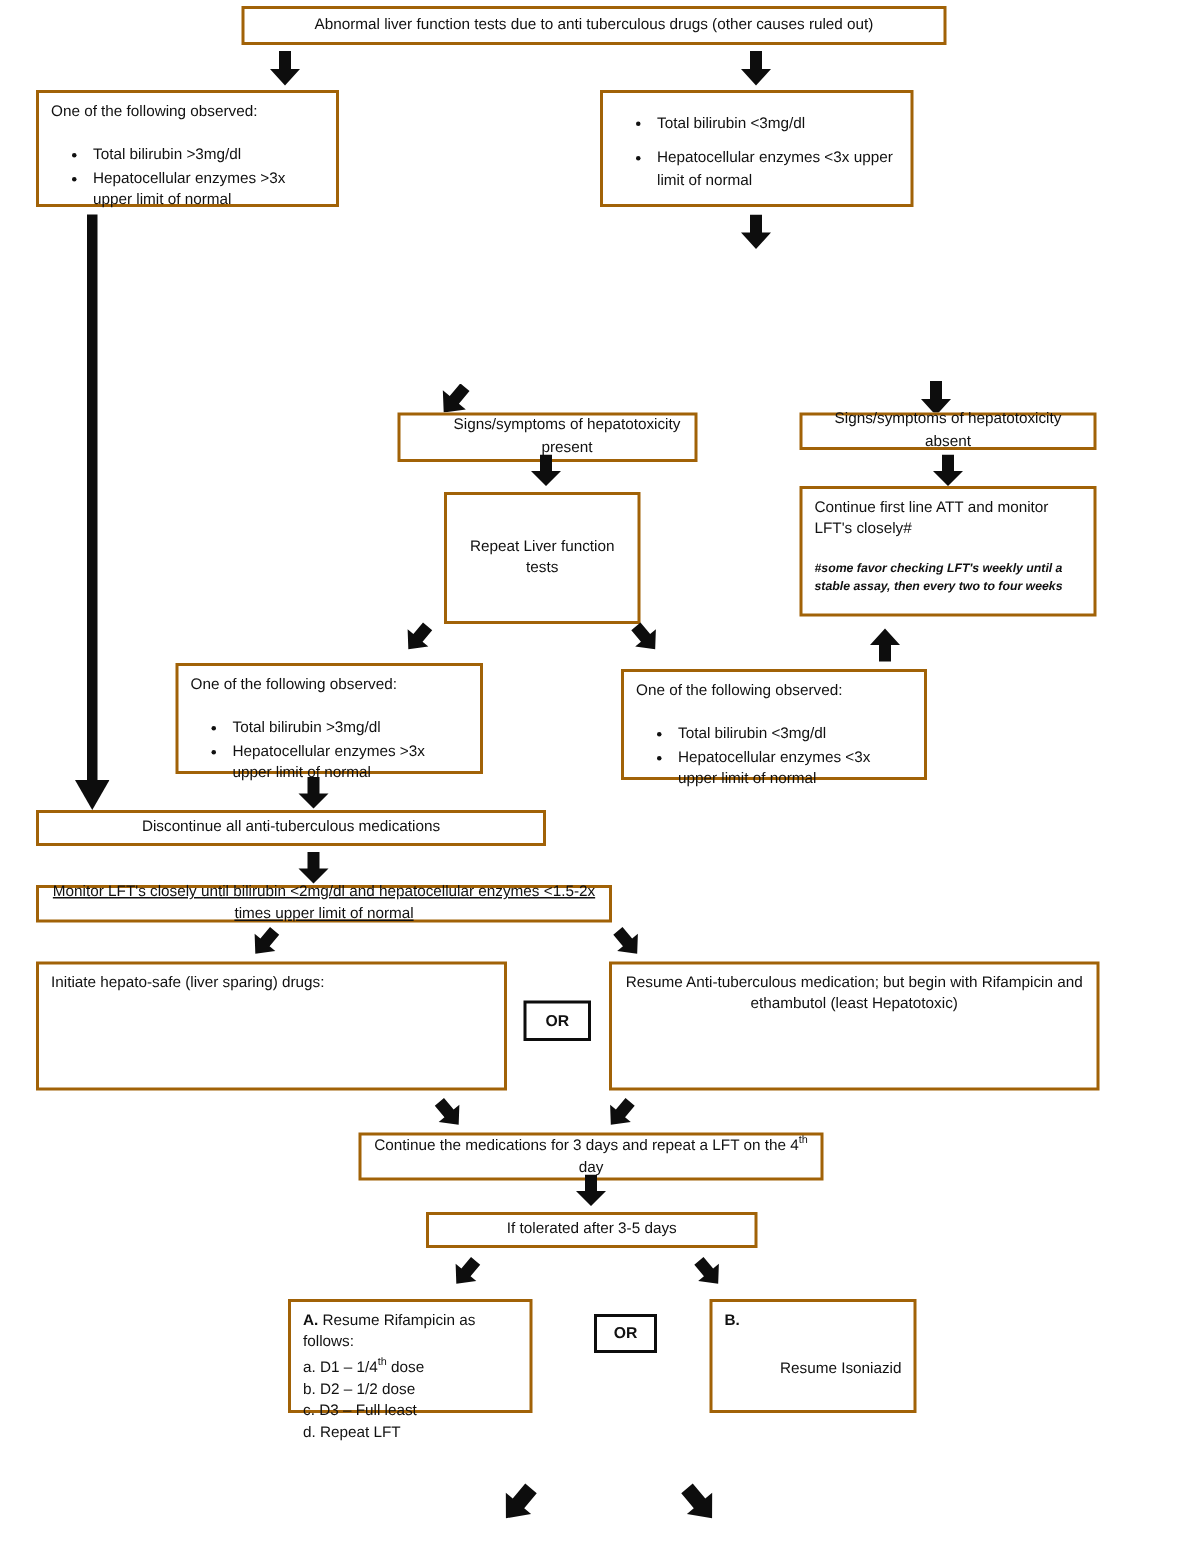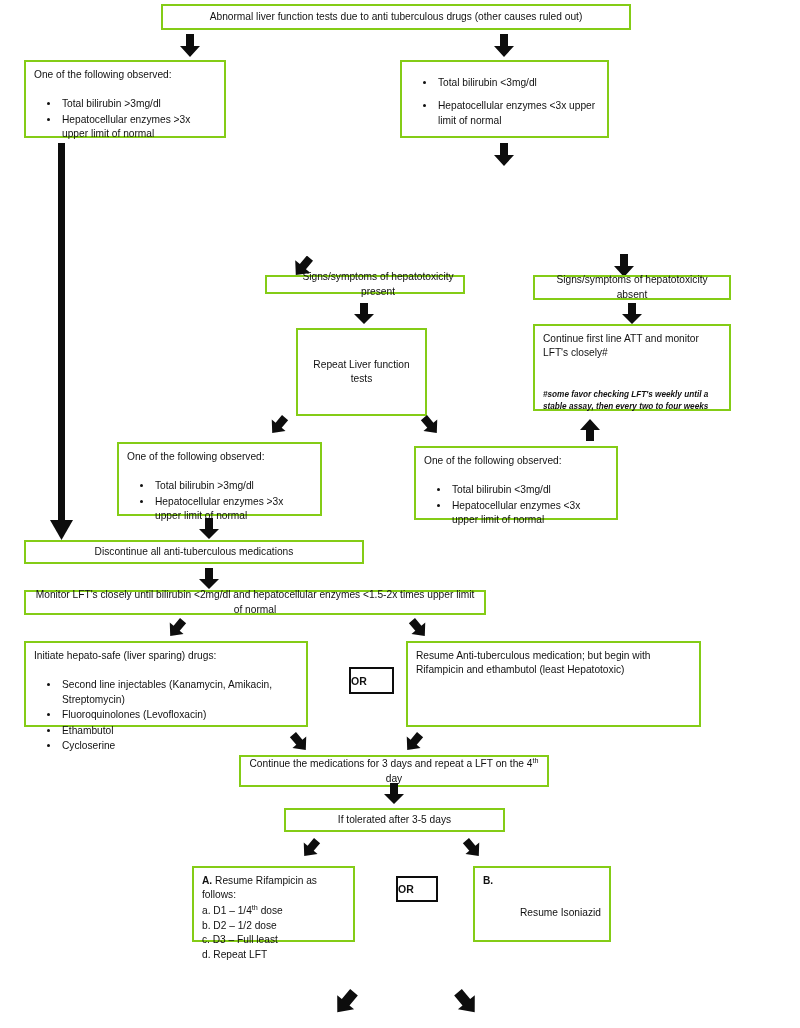--- a/index.html
+++ b/index.html
@@ -14,21 +14,21 @@
   #canvas {
     position: relative;
     width: 800px;
     height: 1028px;
     background: #ffffff;
     overflow: hidden;
   }
   .box {
     position: absolute;
     box-sizing: border-box;
-    border: 2px solid #84cc16;
+    border: 2px solid #a16207;
     background: #ffffff;
     font-size: 10.2px;
     line-height: 1.42;
     color: #111111;
     padding: 6px 8px;
   }
   .box.center {
     display: flex;
     align-items: center;
     justify-content: center;
@@ -48,30 +48,31 @@
   ul.blist li {
     margin-bottom: 1px;
     padding-left: 2px;
   }
   .foot {
     display: block;
     font-style: italic;
     font-weight: bold;
     font-size: 8.2px;
     line-height: 1.45;
-    margin-top: 28px;
+    margin-top: 12px;
   }
   .foot.thin { font-weight: normal; font-size: 8.3px; margin-top: 16px; }
   .ortag {
     position: absolute;
     box-sizing: border-box;
     border: 2px solid #0d0d0d;
     background: #fff;
     display: flex;
     align-items: center;
+    justify-content: center;
     font-size: 10.5px;
     font-weight: bold;
   }
   .arrow {
     position: absolute;
   }
   .arrow svg { display: block; }
   .vline {
     position: absolute;
     background: #0d0d0d;
@@ -136,21 +137,21 @@
         </g>
     </svg>
   </div>
 
   <div class="arrow" style="left:612px; top:254px;">
     <svg width="24" height="24" viewBox="0 0 24 24">
         <polygon points="8,0 16,0 16,12 22,12 12,23 2,12 8,12" fill="#0d0d0d"></polygon>
       </svg>
   </div>
 
-  <div class="box center" style="left:265px; top:275px; width:200px; height:19px;padding-left:32px;">
+  <div class="box center" style="left:265px; top:275px; width:200px; height:33px;padding-left:32px;">
     <span>Signs/symptoms of hepatotoxicity present</span>
   </div>
 
   <div class="box center" style="left:533px; top:275px; width:198px; height:25px;">
     <span>Signs/symptoms of hepatotoxicity absent</span>
   </div>
 
   <div class="arrow" style="left:352px; top:303px;">
     <svg width="24" height="22" viewBox="0 0 24 22">
         <polygon points="8,0 16,0 16,11 22,11 12,21 2,11 8,11" fill="#0d0d0d"></polygon>
@@ -219,55 +220,49 @@
   <div class="box center" style="left:24px; top:540px; width:340px; height:24px;">
     <span>Discontinue all anti-tuberculous medications</span>
   </div>
 
   <div class="arrow" style="left:197px; top:568px;">
     <svg width="24" height="22" viewBox="0 0 24 22">
         <polygon points="8,0 16,0 16,11 22,11 12,21 2,11 8,11" fill="#0d0d0d"></polygon>
       </svg>
   </div>
 
-  <div class="box center" style="left:24px; top:590px; width:462px; height:25px;">
+  <div class="box center" style="left:24px; top:590px; width:384px; height:25px;text-decoration:underline;">
     <span>Monitor LFT's closely until bilirubin &lt;2mg/dl and hepatocellular enzymes &lt;1.5-2x times upper limit of normal</span>
   </div>
 
   <div class="arrow" style="left:163px; top:616px;">
     <svg width="26" height="26" viewBox="0 0 26 26">
       <g transform="rotate(40 13 13)">
           <polygon points="9,2 17,2 17,12 22,12 13,22 4,12 9,12" fill="#0d0d0d"></polygon>
         </g>
     </svg>
   </div>
 
   <div class="arrow" style="left:406px; top:616px;">
     <svg width="26" height="26" viewBox="0 0 26 26">
       <g transform="rotate(-40 13 13)">
           <polygon points="9,2 17,2 17,12 22,12 13,22 4,12 9,12" fill="#0d0d0d"></polygon>
         </g>
     </svg>
   </div>
 
-  <div class="box" style="left:24px; top:641px; width:284px; height:86px;">
+  <div class="box" style="left:24px; top:641px; width:314px; height:86px;">
     <span class="head">Initiate hepato-safe (liver sparing) drugs:</span>
-    <ul class="blist">
-      <li>Second line injectables (Kanamycin, Amikacin, Streptomycin)</li>
-      <li>Fluoroquinolones (Levofloxacin)</li>
-      <li>Ethambutol</li>
-      <li>Cycloserine</li>
-    </ul>
   </div>
 
   <div class="ortag" style="left:349px; top:667px; width:45px; height:27px;">
     <span>OR</span>
   </div>
 
-  <div class="box" style="left:406px; top:641px; width:295px; height:86px;">
+  <div class="box" style="left:406px; top:641px; width:327px; height:86px;text-align:center;">
     <span>Resume Anti-tuberculous medication; but begin with Rifampicin and ethambutol (least Hepatotoxic)</span>
   </div>
 
   <div class="arrow" style="left:287px; top:730px;">
     <svg width="26" height="26" viewBox="0 0 26 26">
       <g transform="rotate(-40 13 13)">
           <polygon points="9,2 17,2 17,12 22,12 13,22 4,12 9,12" fill="#0d0d0d"></polygon>
         </g>
     </svg>
   </div>

